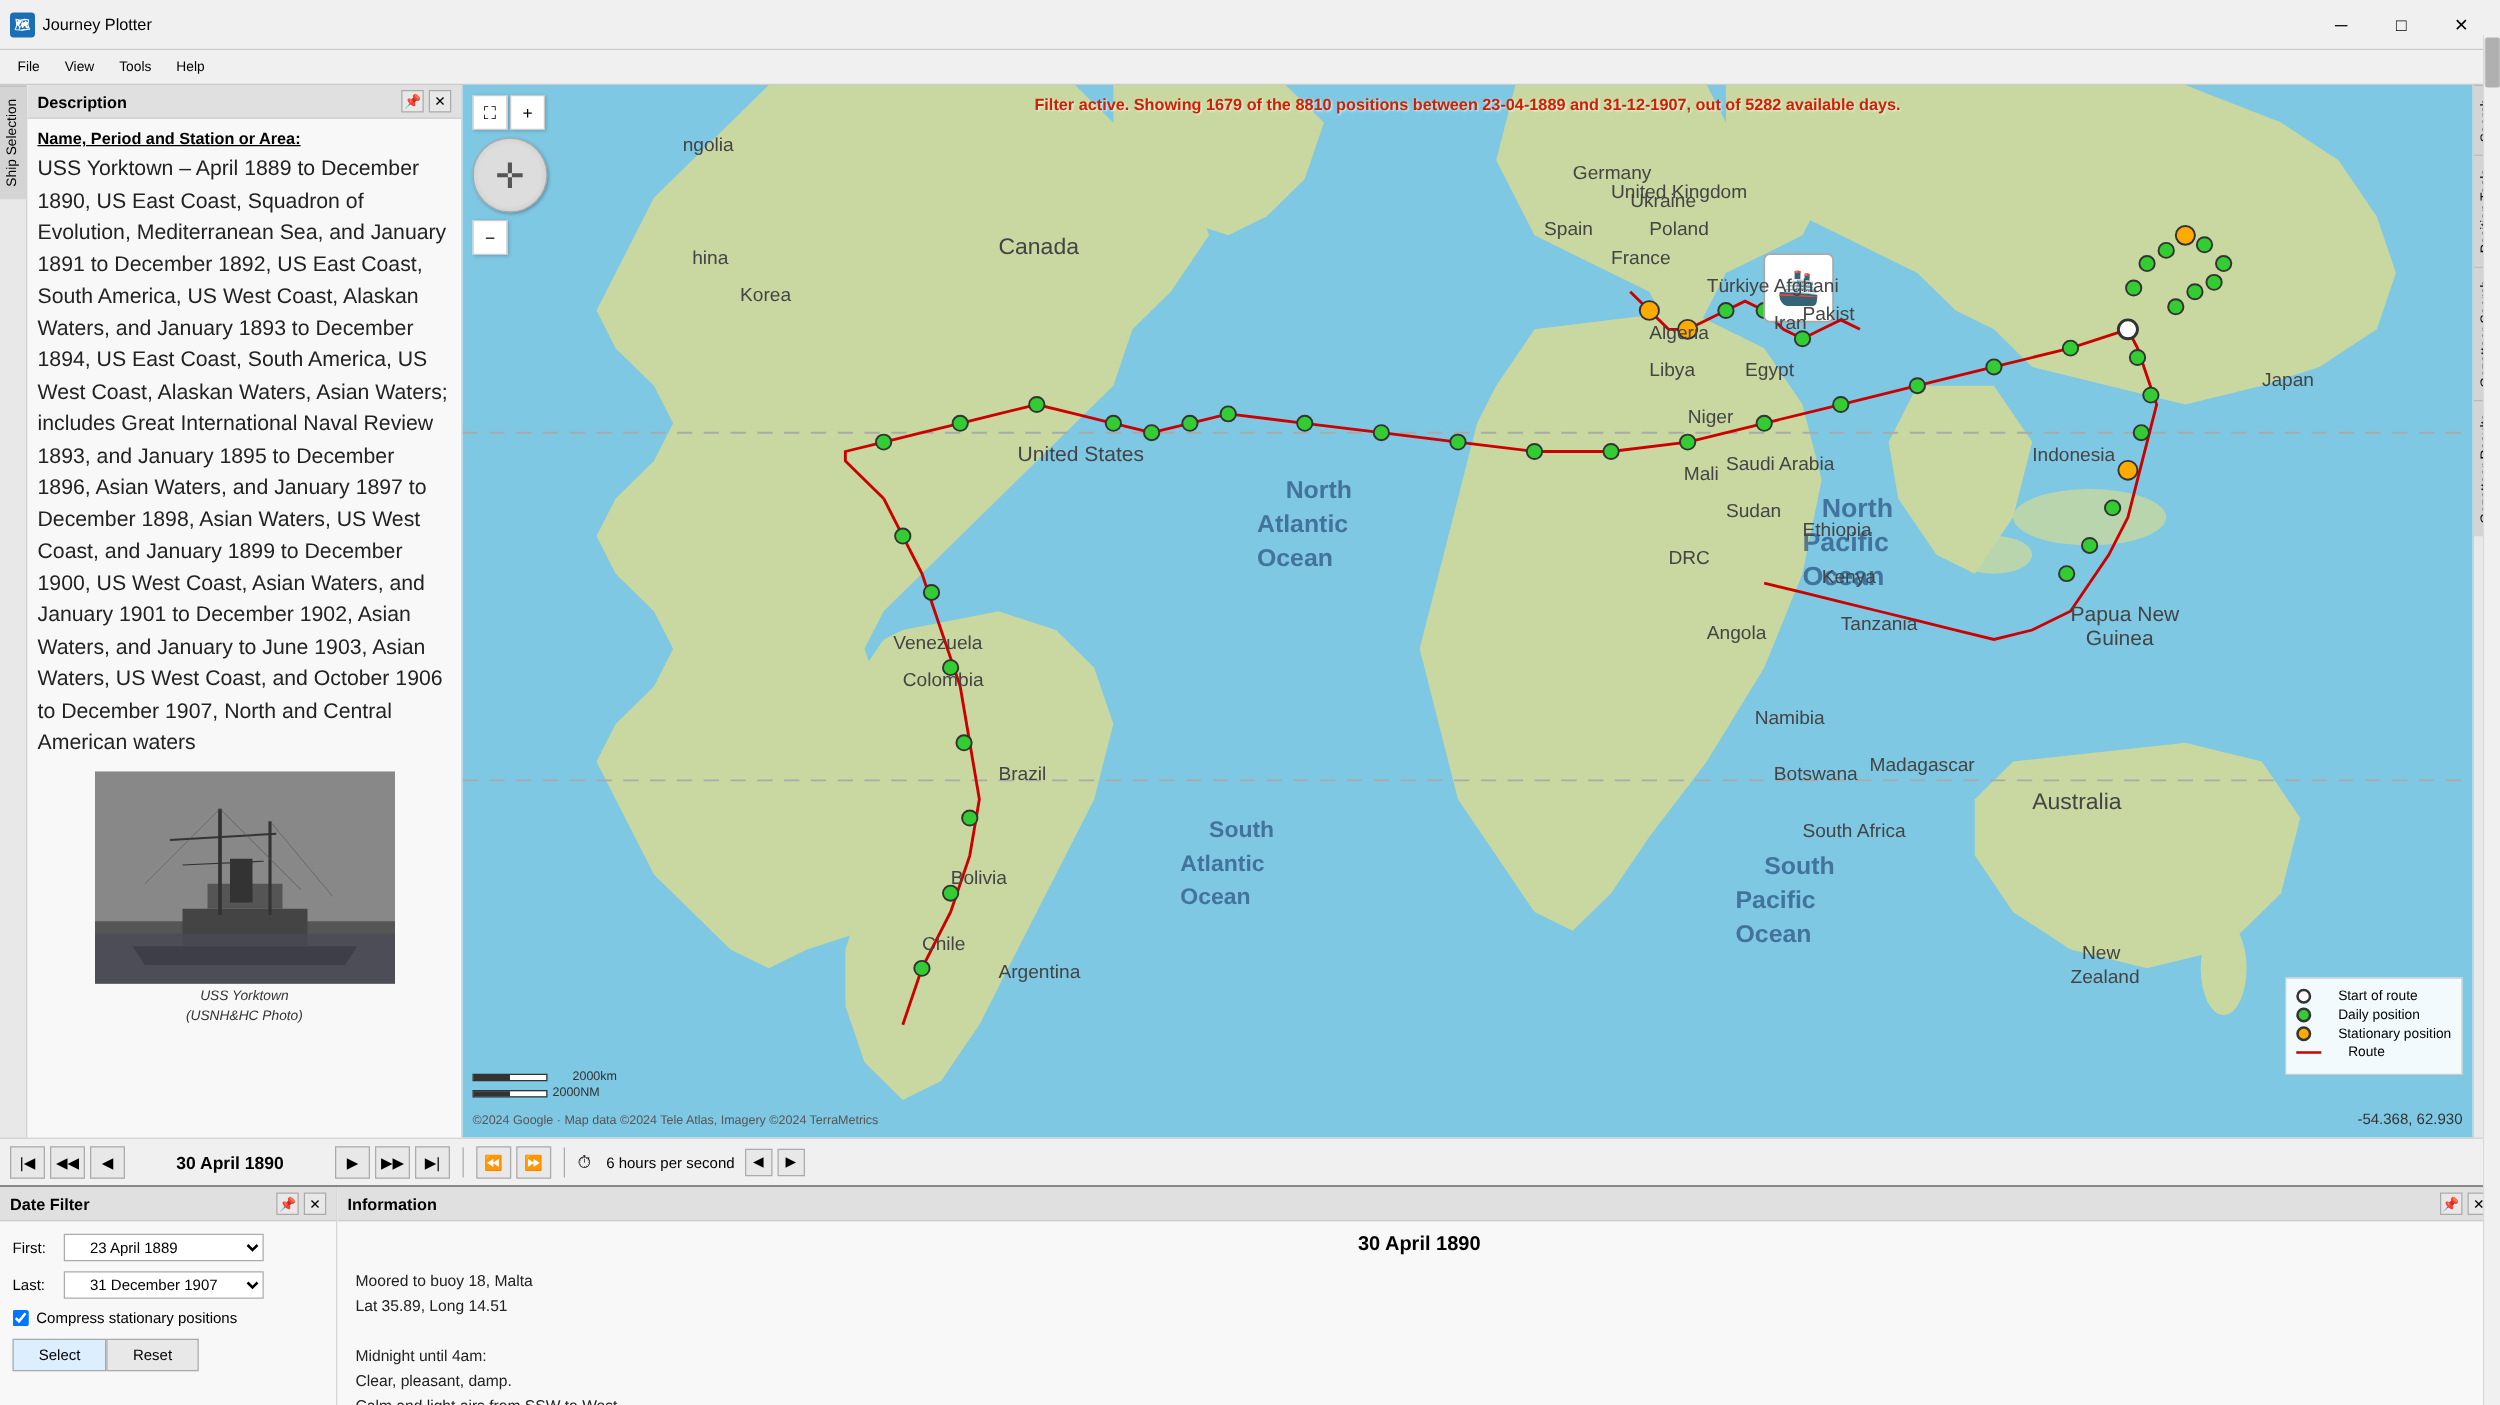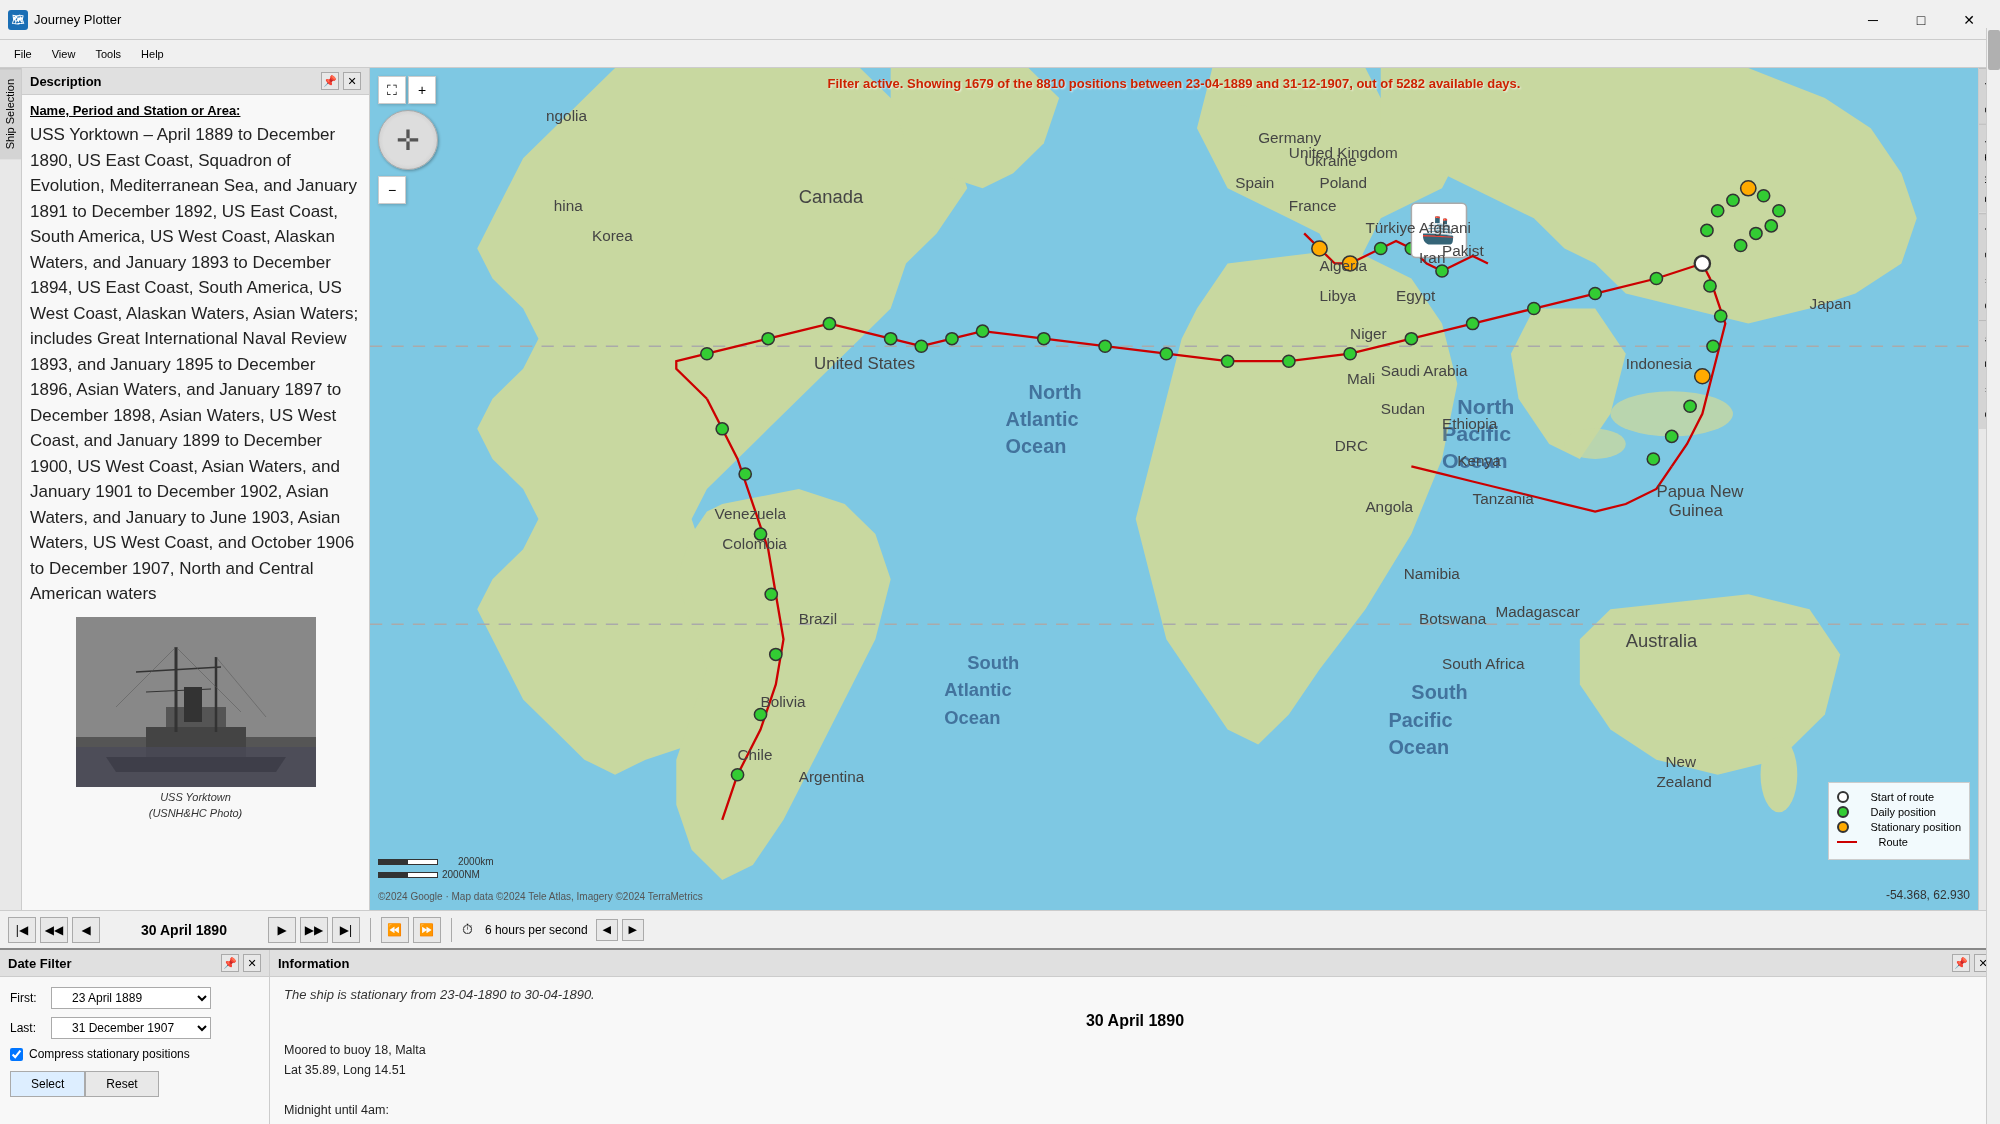--- a/index.html
+++ b/index.html
@@ -662,21 +662,20 @@
 
     <div id="info-panel">
       <div class="panel-header">
         <span class="panel-header-title">Information</span>
         <div class="panel-header-controls">
           <button class="panel-pin-btn">📌</button>
           <button class="panel-close-btn">✕</button>
         </div>
       </div>
       <div class="panel-content">
-        <div class="info-stationary">The ship is stationary from 23-04-1890 to 30-04-1890.</div>
         <div class="info-date">30 April 1890</div>
         <div class="info-text">
           <span>Moored to buoy 18, Malta</span><br>
           <span>Lat 35.89, Long 14.51</span><br>
           <br>
           <span>Midnight until 4am:</span><br>
           <span>Clear, pleasant, damp.</span><br>
           <span>Calm and light airs from SSW to West.</span><br>
           
         </div>

